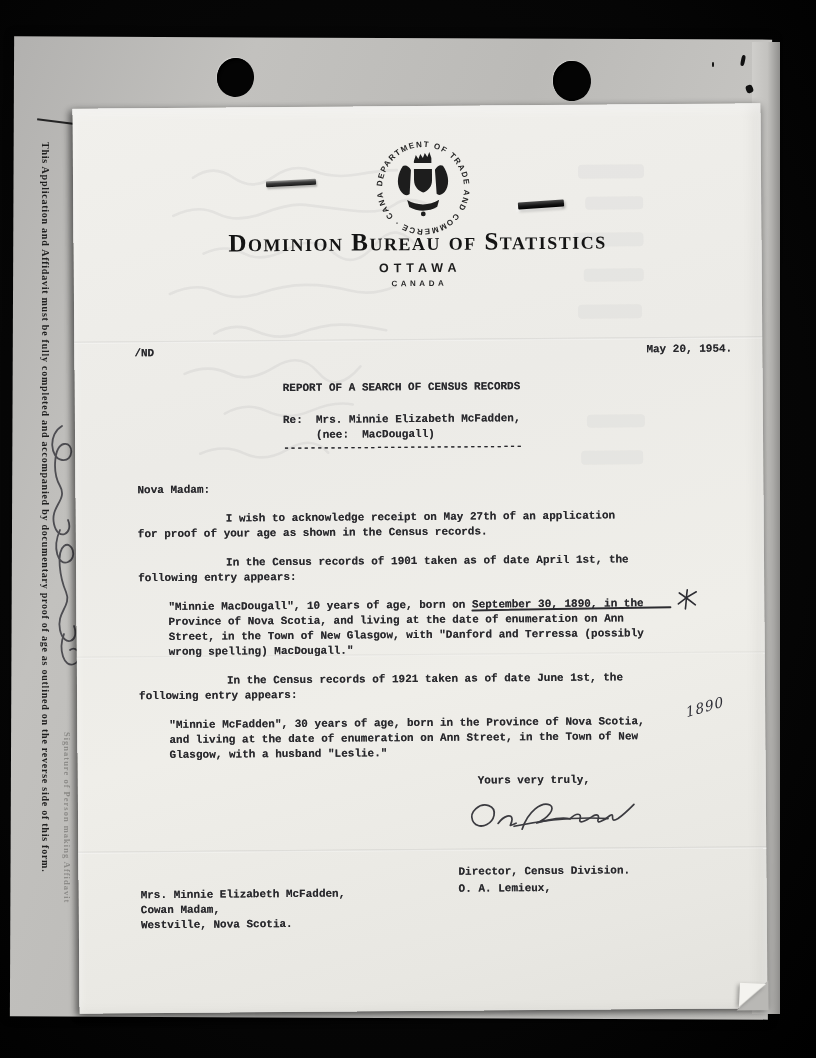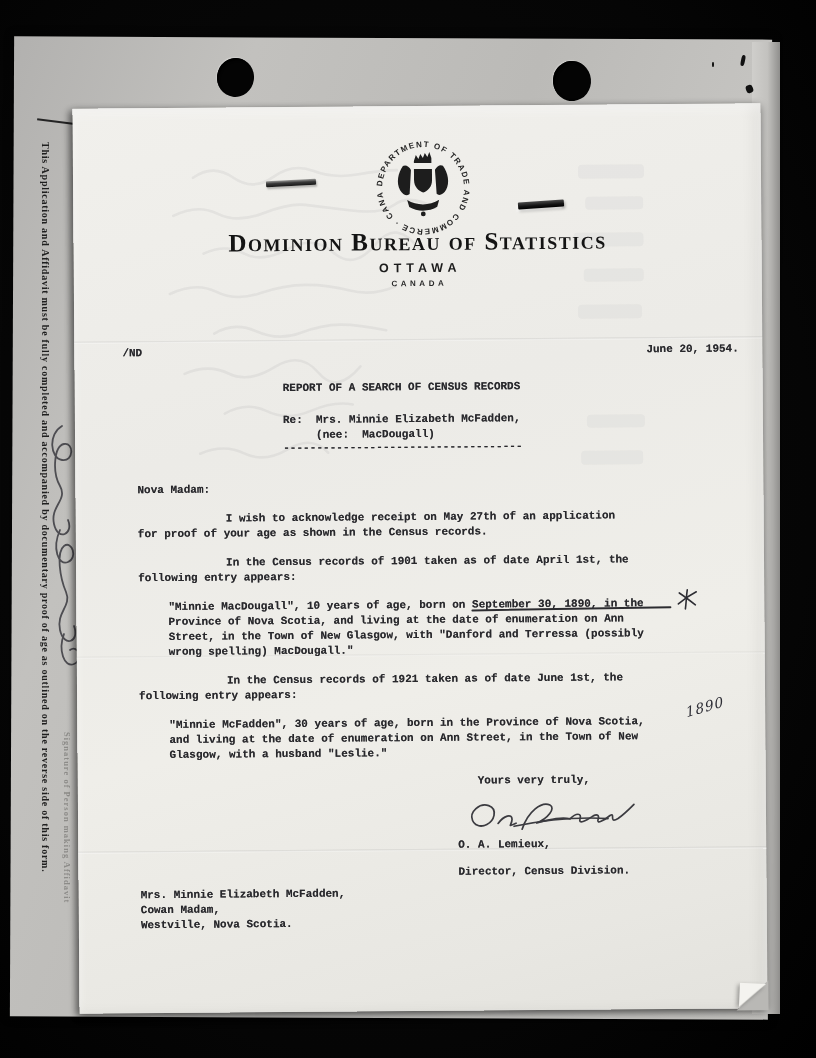--- a/index.html
+++ b/index.html
@@ -151,22 +151,22 @@
         <path d="M70,28 c5,7 7,17 3,24 c-2.5,4.5 -7,6.5 -9.5,4 l-1.5,-24 c2,-4 5.5,-5.5 8,-4 z"></path>
         <path d="M34,62 c10,6 22,6 32,0 l-2,7 c-8,5 -20,5 -28,0 z"></path>
         <circle cx="50" cy="76" r="2.4"></circle>
       </g>
     </svg>
 
     <div class="bureau">Dominion Bureau of Statistics</div>
     <div class="ottawa">OTTAWA</div>
     <div class="canada-sm">CANADA</div>
 
-    <div class="line" style="left:48px;top:238px;">/ND</div>
-    <div class="line" style="left:572px;top:238px;">June 20, 1954.</div>
+    <div class="line" style="left:60px;top:238px;">/ND</div>
+    <div class="line" style="left:572px;top:238px;">May 20, 1954.</div>
 
     <div class="line" style="left:208px;top:274px;">REPORT OF A SEARCH OF CENSUS RECORDS</div>
     <div class="line" style="left:208px;top:306px;">Re:  Mrs. Minnie Elizabeth McFadden,</div>
     <div class="line" style="left:208px;top:321px;">     (nee:  MacDougall)</div>
     <div class="line" style="left:208px;top:334px;letter-spacing:.05px;">------------------------------------</div>
 
     <div class="line" style="left:62px;top:375px;">Nova Madam:</div>
 
     <div class="line" style="left:150px;top:404px;">I wish to acknowledge receipt on May 27th of an application</div>
     <div class="line" style="left:62px;top:419px;">for proof of your age as shown in the Census records.</div>
@@ -198,21 +198,21 @@
     <div class="line" style="left:400px;top:668px;">Yours very truly,</div>
 
     <svg class="hand" style="left:380px;top:690px;" width="180" height="48" viewBox="0 0 180 48">
       <g fill="none" stroke="#2c2c32" stroke-width="1.7" stroke-linecap="round" opacity=".92">
         <path d="M26,30 C14,32 10,20 18,13 C26,6 38,10 36,20 C34,29 24,32 20,30"></path>
         <path d="M40,28 C46,20 54,18 54,24 C54,30 48,32 58,28"></path>
         <path d="M64,34 C70,16 84,6 92,10 C98,13 90,24 78,28 C94,24 104,22 112,24 C118,18 124,18 122,24 C120,30 128,26 134,22 C138,19 142,20 140,25 C138,30 146,26 152,21 C158,17 150,30 160,24 C166,20 172,14 176,10"></path>
         <path d="M56,31 C86,25 120,22 150,24"></path>
       </g>
     </svg>
-    <div class="line" style="left:380px;top:732px;">O. A. Lemieux,</div>
+    <div class="line" style="left:380px;top:776px;">O. A. Lemieux,</div>
     <div class="line" style="left:380px;top:759px;">Director, Census Division.</div>
 
     <div class="line" style="left:62px;top:780px;">Mrs. Minnie Elizabeth McFadden,</div>
     <div class="line" style="left:62px;top:795px;">Cowan Madam,</div>
     <div class="line" style="left:62px;top:810px;">Westville, Nova Scotia.</div>
 
     <div class="fold-back"></div>
     <div class="fold-flap"></div>
   </div>
 

